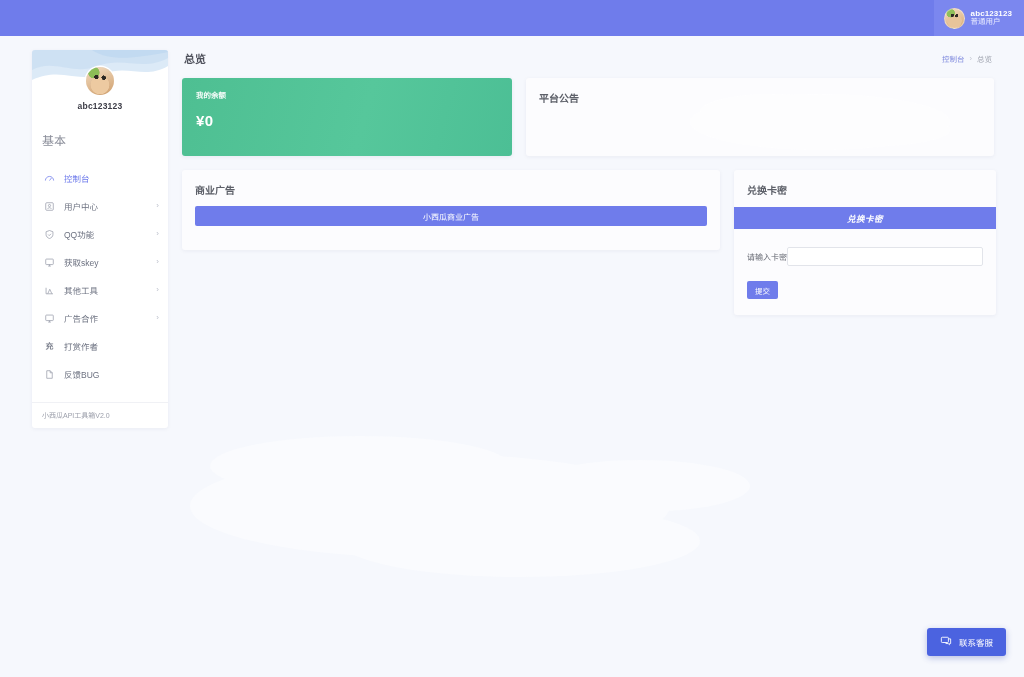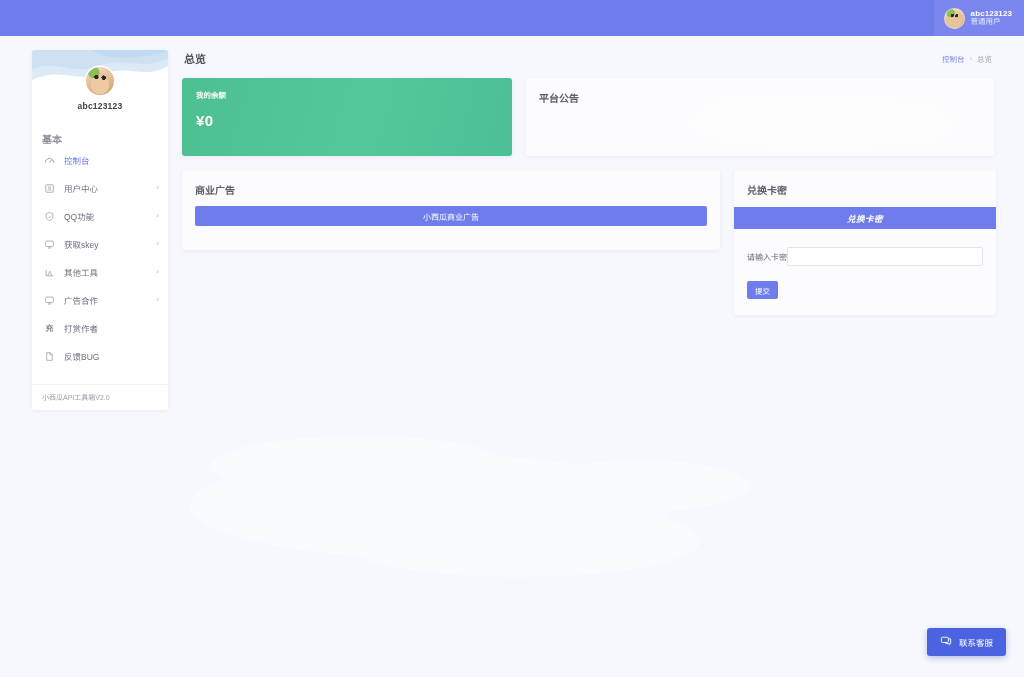--- a/index.html
+++ b/index.html
@@ -116,23 +116,23 @@
   }
   .sidebar-username {
     margin-top: 6px;
     font-size: 8.5px;
     font-weight: bold;
     color: #3c3c46;
     letter-spacing: .2px;
   }
 
   .sidebar-group-title {
-    margin: 20px 0 0 10px;
-    font-size: 10px;
-    font-weight: bold;
+    margin: 20px 0 16px 10px;
+    font-size: 12px;
+    font-weight: normal;
     color: #8a8d99;
   }
 
   .nav-item {
     display: flex;
     align-items: center;
     height: 28px;
     padding: 0 9px 0 12px;
     cursor: pointer;
     font-size: 8.5px;

